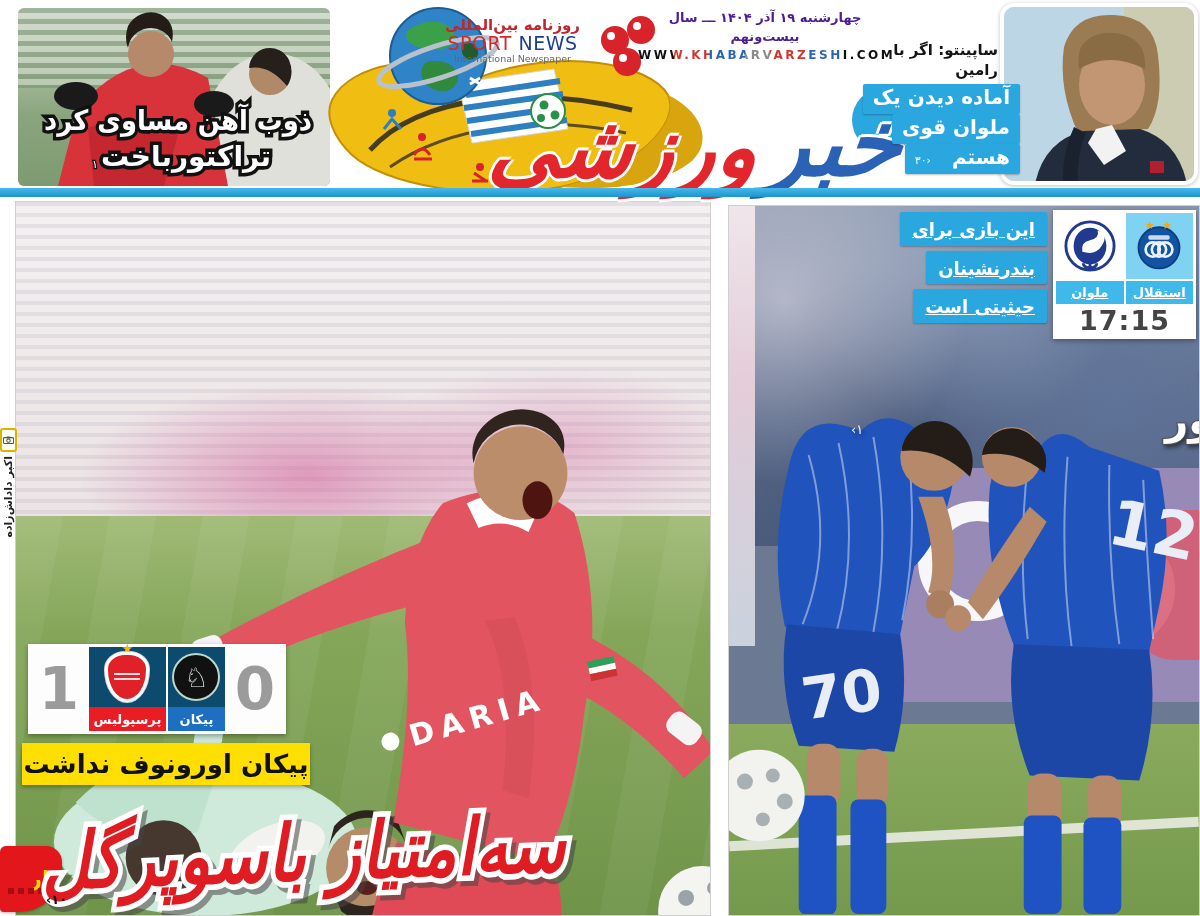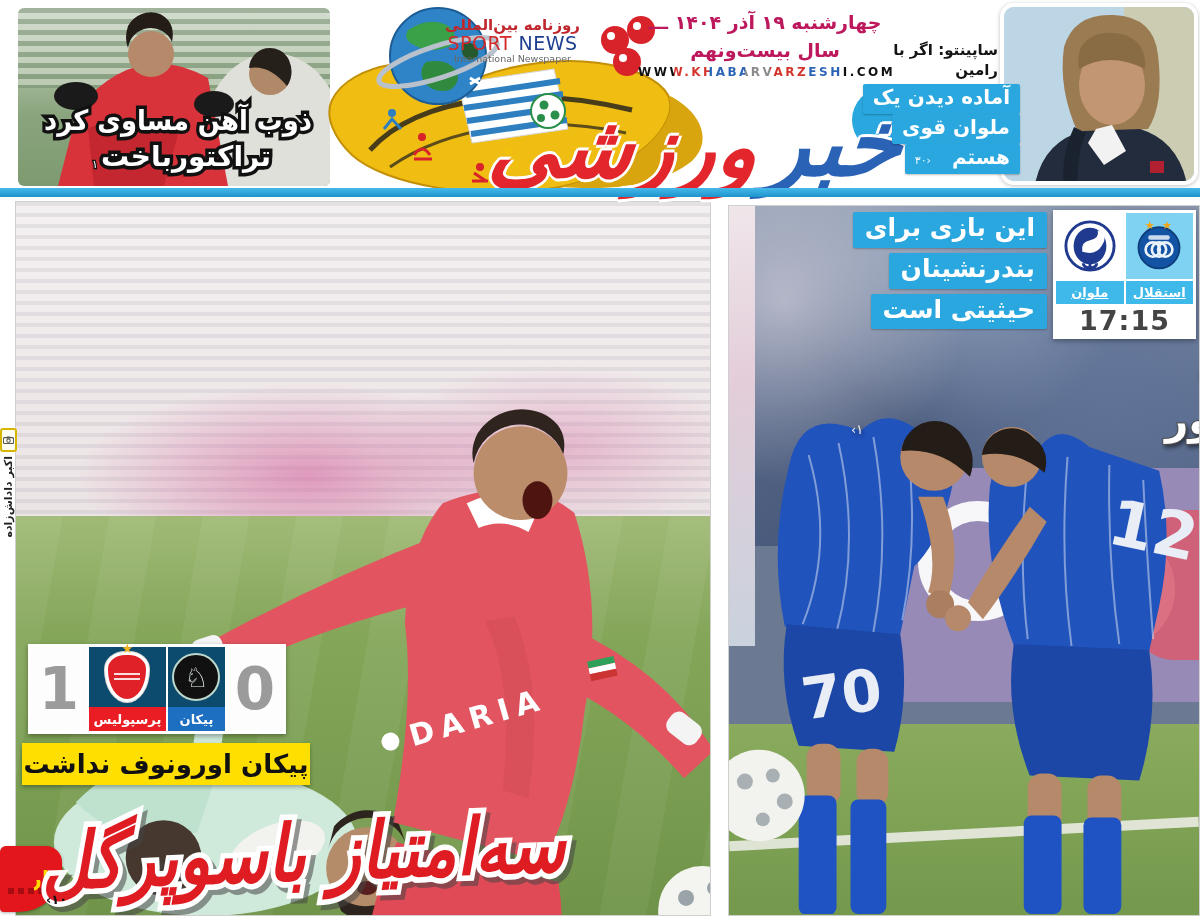--- a/index.html
+++ b/index.html
@@ -21,21 +21,21 @@
   .logo-sub .en .sp{color:#d02a2a;} .logo-sub .en .nw{color:#1d3f8f;}
   .logo-sub .en2{color:#666;font-size:9.5px;}
   .logo-word{position:absolute;left:468px;top:64px;width:436px;height:122px;z-index:2;display:flex;direction:rtl;
              justify-content:flex-start;align-items:flex-end;gap:8px;font-weight:900;font-style:italic;
              transform:skewX(-6deg);line-height:.9;white-space:nowrap;
              text-shadow:3px 0 0 #fff,-3px 0 0 #fff,0 3px 0 #fff,0 -3px 0 #fff,2px 2px 0 #fff,-2px -2px 0 #fff;}
   .w-khabar{color:#2a62b5;font-size:92px;}
   .w-varzeshi{color:#e2262c;font-size:86px;}
 
   .dateblock{position:absolute;left:638px;top:9px;width:254px;z-index:4;text-align:center;direction:rtl;line-height:1.45;}
-  .dateblock .l1{font-size:19px;font-weight:bold;color:#be185d;}
+  .dateblock .l1{font-size:13px;font-weight:bold;color:#4c1d95;}
   .dateblock .l2{font-size:13px;font-weight:bold;color:#1c1c1c;}
   .dateblock .price{color:#e0262c;}
   .dateblock .www{direction:ltr;font-size:12px;font-weight:900;letter-spacing:2.5px;color:#222;
         background:linear-gradient(90deg,#111 0 14%,#d3342c 14% 28%,#2a62b5 28% 42%,#8a8a8a 42% 52%,#d3342c 52% 66%,#2a62b5 66% 80%,#111 80% 100%);
         -webkit-background-clip:text;background-clip:text;-webkit-text-fill-color:transparent;}
 
   .trs-kicker{position:absolute;right:202px;top:40px;width:135px;z-index:4;direction:rtl;text-align:right;
               font-size:15px;font-weight:bold;color:#141414;line-height:1.35;}
   .blue-dot-deco{position:absolute;left:852px;top:88px;width:64px;height:64px;border-radius:50%;background:#2aa7df;z-index:1;}
   .trs-heads{position:absolute;right:180px;top:84px;display:flex;flex-direction:column;align-items:flex-end;gap:0;z-index:5;}
@@ -115,21 +115,21 @@
   .mp-malavan{background:#fff;} .mp-esteghlal{background:#7fd2f2;}
   .mp-stars{position:absolute;top:1px;left:0;right:0;text-align:center;}
   .mp-stars::before{content:"★ ★";color:#f0a818;font-size:11px;letter-spacing:2px;}
   .mp-labels{display:flex;gap:2px;height:23px;margin-top:2px;}
   .mp-labels span{flex:1;background:#3fb9ea;color:#fff;font-size:13px;font-weight:bold;direction:rtl;
                   display:flex;align-items:center;justify-content:center;text-decoration:underline;}
   .mp-time{height:32px;display:flex;align-items:center;justify-content:center;color:#444;
            font-size:27px;font-weight:900;letter-spacing:1px;}
 
   .rp-notes{position:absolute;right:152px;top:6px;display:flex;flex-direction:column;align-items:flex-end;gap:5px;z-index:5;}
-  .rp-notes .bluebox{font-size:25px;padding:2px 12px 5px;}
+  .rp-notes .bluebox{font-size:18px;padding:8px 12px 5px;text-decoration:underline;}
   .rp-headline{position:absolute;left:0;top:126px;width:472px;height:116px;z-index:4;overflow:visible;
                filter:drop-shadow(2px 3px 2px rgba(0,0,0,.5));}
 
   
   .credit{position:absolute;left:0;top:428px;width:17px;z-index:7;display:flex;flex-direction:column;align-items:center;}
   .credit-cam{width:17px;height:24px;background:#fffef2;border:2px solid #d8b500;border-radius:3px;
               display:flex;align-items:center;justify-content:center;}
   .credit-name{margin-top:4px;writing-mode:vertical-rl;transform:rotate(180deg);font-size:11px;font-weight:bold;
                color:#222;letter-spacing:1px;direction:rtl;white-space:nowrap;}
   .corner-ad{position:absolute;left:0;top:846px;width:62px;height:66px;z-index:3;background:#e3161b;

